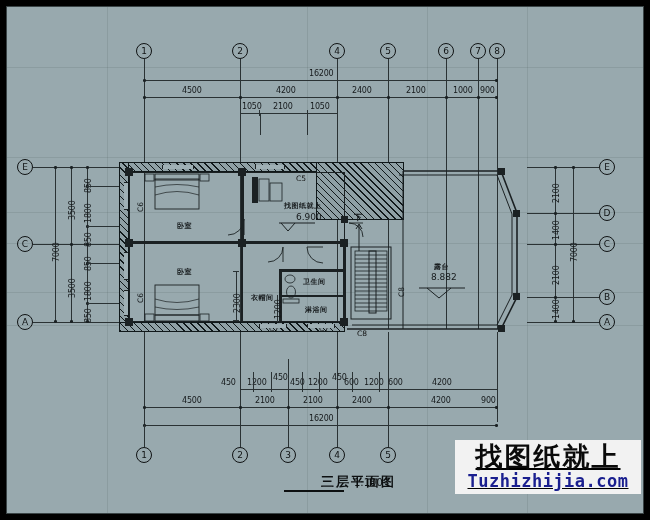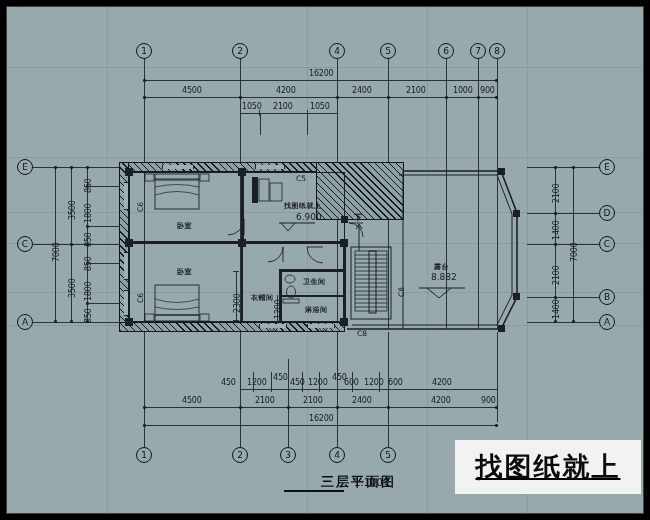--- a/index.html
+++ b/index.html
@@ -451,16 +451,17 @@
           <span>5</span>
         </div>
   </div>
 
   <div id="title" style="left:278px;top:466px;margin-left:36px;">三层平面图</div>
   <div id="title-u" style="left:277px;top:483px;width:60px;"></div>
   <div id="scale" style="left:347px;top:470px;">1:100</div>
 
   <div id="wm" style="left:448px;top:433px;width:186px;height:54px;text-decoration:underline;">
     <div class="cn">找图纸就上</div>
+    <div class="en">Tuzhizhijia.com</div>
   </div>
 
 </div>
 </div>
 
 </body></html>

